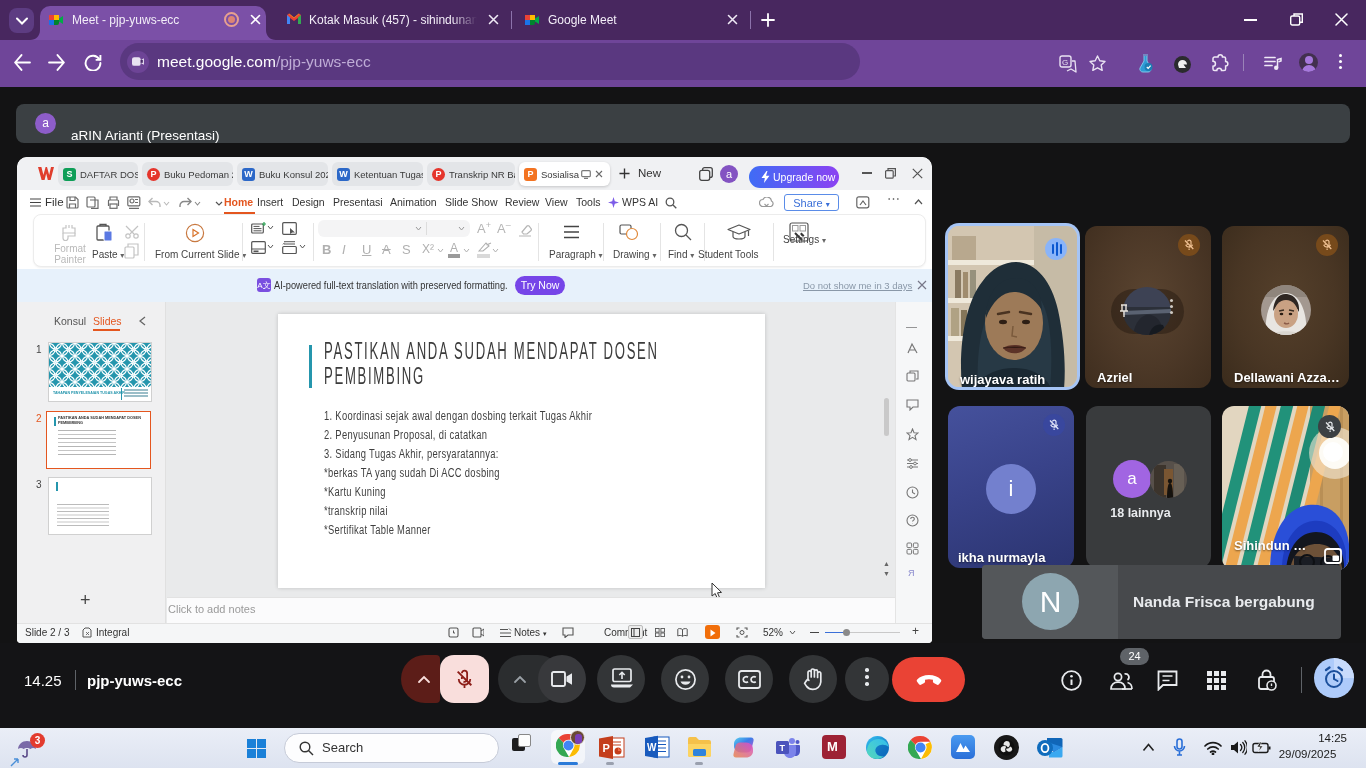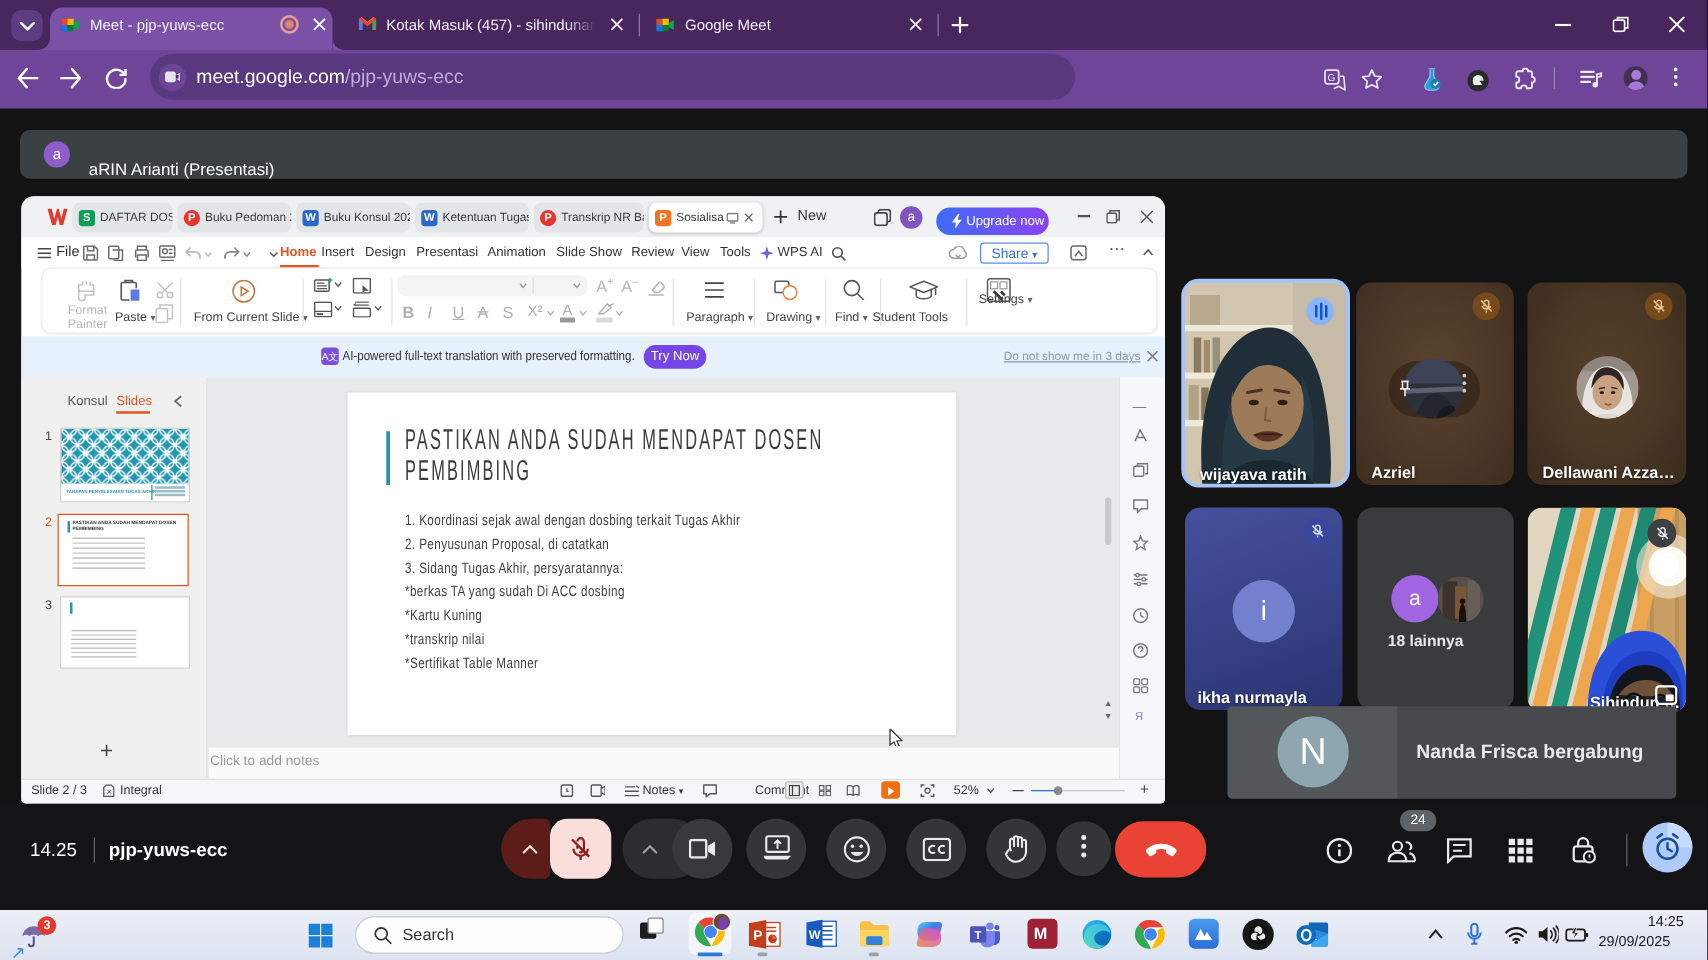--- a/index.html
+++ b/index.html
@@ -695,21 +695,21 @@
       <path d="M72 150 L118 152 L117 162 L72 160Z" fill="#1a1d24"></path>
       <circle cx="85" cy="156" r="7" fill="none" stroke="#0e1014" stroke-width="2"></circle>
       <circle cx="106" cy="157" r="7" fill="none" stroke="#0e1014" stroke-width="2"></circle>
     </svg>
     <div class="abs" style="left:96px;top:9px;width:23px;height:23px;border-radius:50%;background:#3c4043;"></div>
     <svg class="abs" style="left:101.5px;top:14.5px" width="12" height="12" viewBox="0 0 12 12">
         <path d="M4.5 2.5 A1.8 1.8 0 0 1 8 2.5 L8 6 A1.8 1.8 0 0 1 6 7.8 M4.2 4.5 L4.2 6" stroke="#e8eaed" stroke-width="1.2" fill="none"></path>
         <path d="M2.6 5.8 A3.8 3.8 0 0 0 9.6 5.8 M6.1 9.4 L6.1 11" stroke="#e8eaed" stroke-width="1.2" fill="none"></path>
         <path d="M2 1.5 L10.3 10" stroke="#e8eaed" stroke-width="1.3"></path>
       </svg>
-    <div class="name" style="left:12px;top:148px;margin-left:38px;">Sihindun …</div>
+    <div class="name" style="left:12px;top:132px;">Sihindun …</div>
     <svg class="abs" style="left:102px;top:142px" width="18" height="16" viewBox="0 0 18 16">
         <rect x="1" y="1" width="16" height="14" rx="2.5" fill="none" stroke="#fff" stroke-width="1.8"></rect>
         <rect x="8.5" y="7.5" width="6.5" height="5.5" rx="1" fill="#fff"></rect>
       </svg>
   </div>
 
   <div class="abs" style="left:982px;top:565px;width:359px;height:74px;border-radius:4px;background:#47494c;overflow:hidden;">
     <div class="abs" style="left:0;top:0;width:136px;height:74px;background:#54575a;"></div>
     <div class="abs" style="left:40px;top:8px;width:57px;height:57px;border-radius:50%;background:#8da6b0;color:#fff;font-size:30px;text-align:center;line-height:57px;">N</div>
     <div class="abs" style="left:151px;top:28px;color:#e8eaed;font-size:15.5px;font-weight:bold;">Nanda Frisca bergabung</div>

